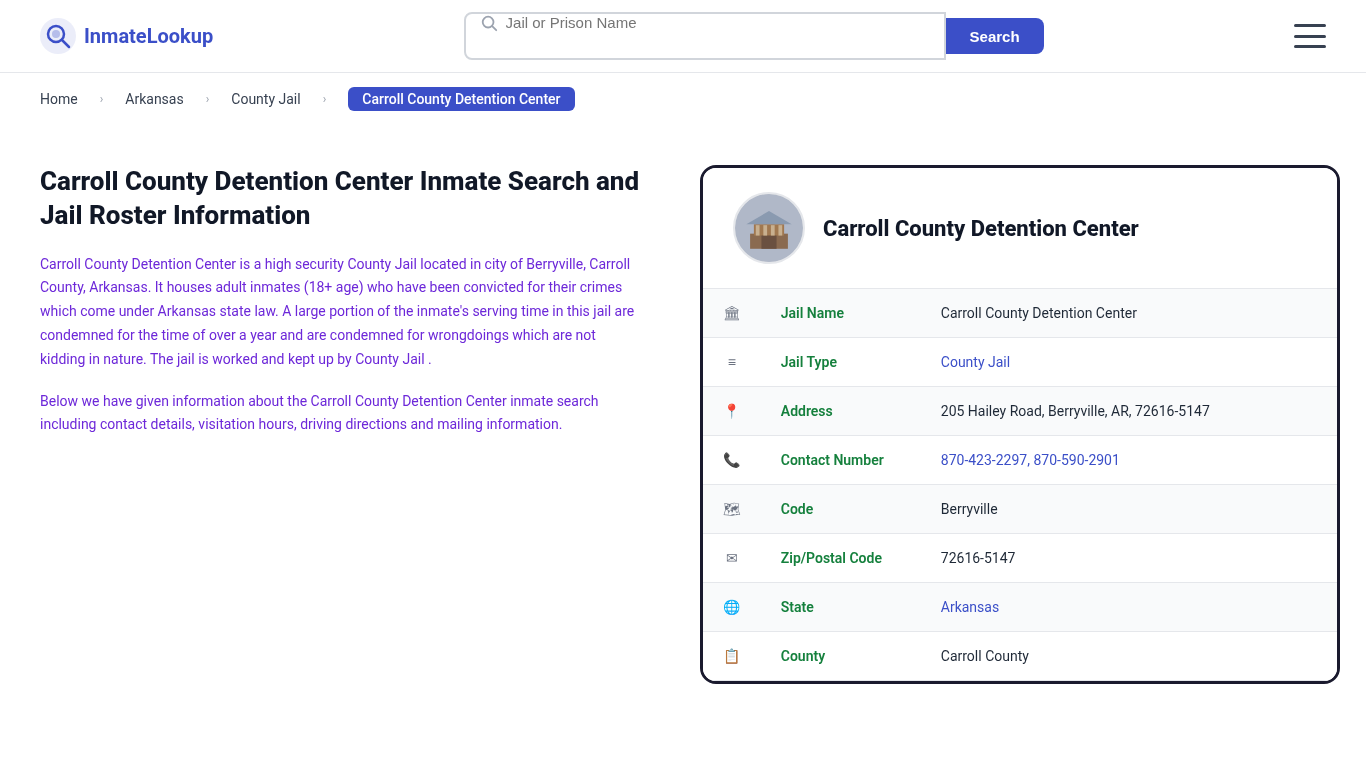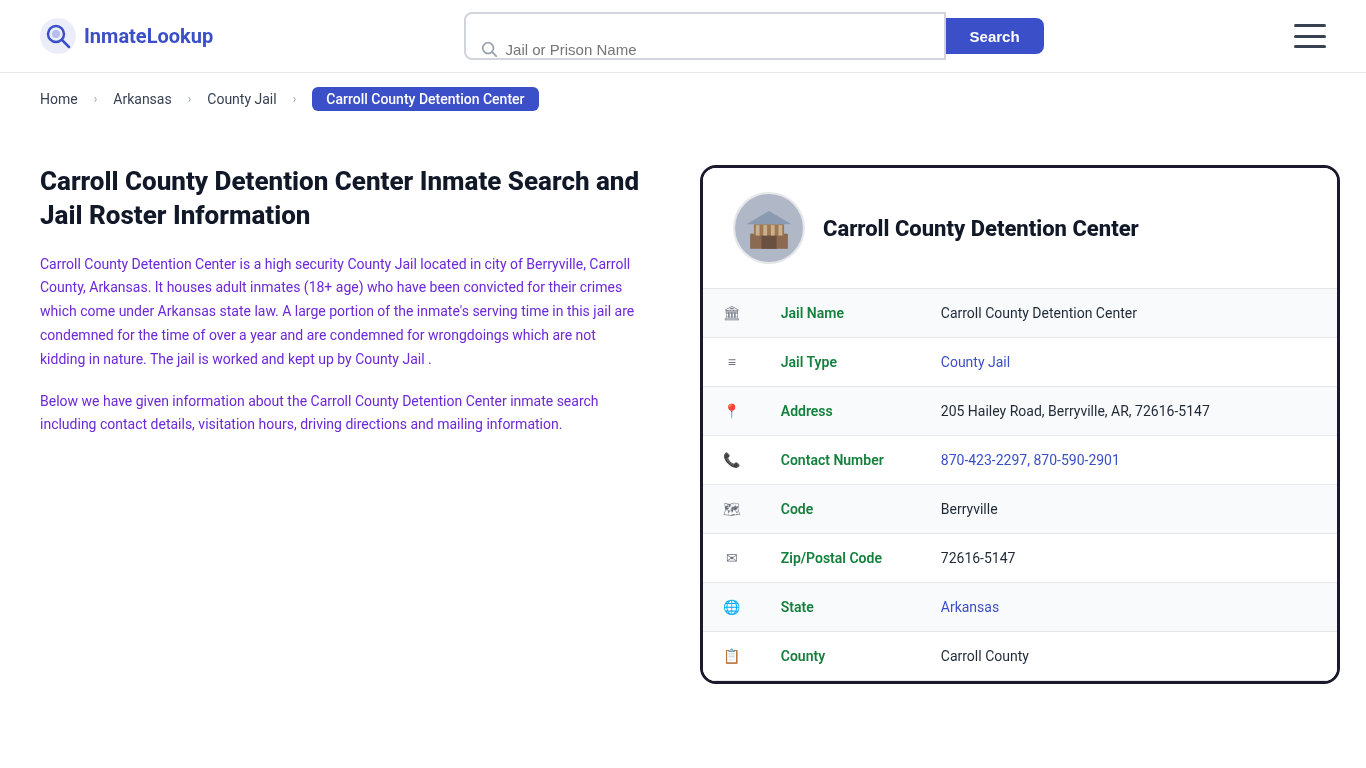--- a/index.html
+++ b/index.html
@@ -42,21 +42,21 @@
 
     .search-bar {
       display: flex;
       align-items: center;
       flex: 1;
       max-width: 580px;
       margin: 0 60px;
     }
     .search-input-wrap {
       display: flex;
-      align-items: flex-end;
+      align-items: flex-start;
       border: 2px solid #d1d5db;
       border-radius: 8px 0 0 8px;
       background: #fff;
       flex: 1;
       padding: 0 14px;
       height: 48px;
     }
     .search-input-wrap svg {
       width: 18px;
       height: 18px;
@@ -96,21 +96,21 @@
       display: block;
       height: 3px;
       background: #374151;
       border-radius: 2px;
     }
 
     
     .breadcrumb {
       display: flex;
       align-items: center;
-      gap: 16px;
+      gap: 22px;
       padding: 14px 40px;
       font-size: 14px;
     }
     .breadcrumb a {
       color: #374151;
       text-decoration: none;
     }
     .breadcrumb-sep {
       color: #9ca3af;
       font-size: 12px;

